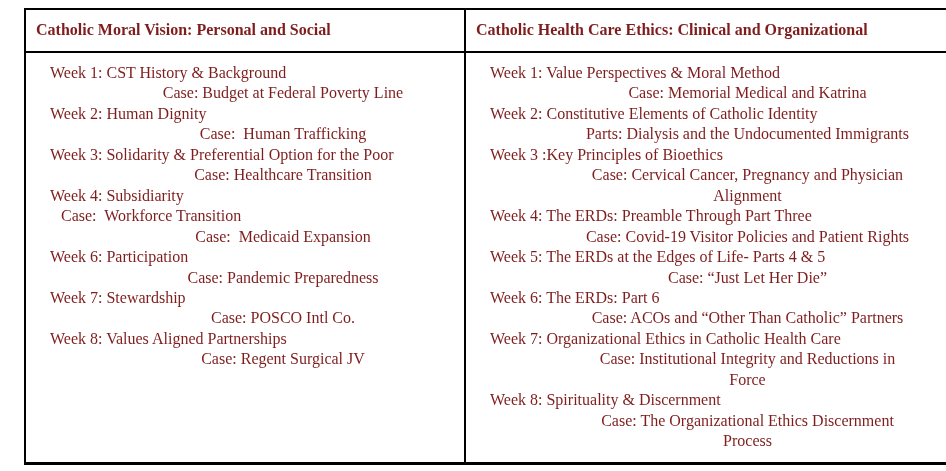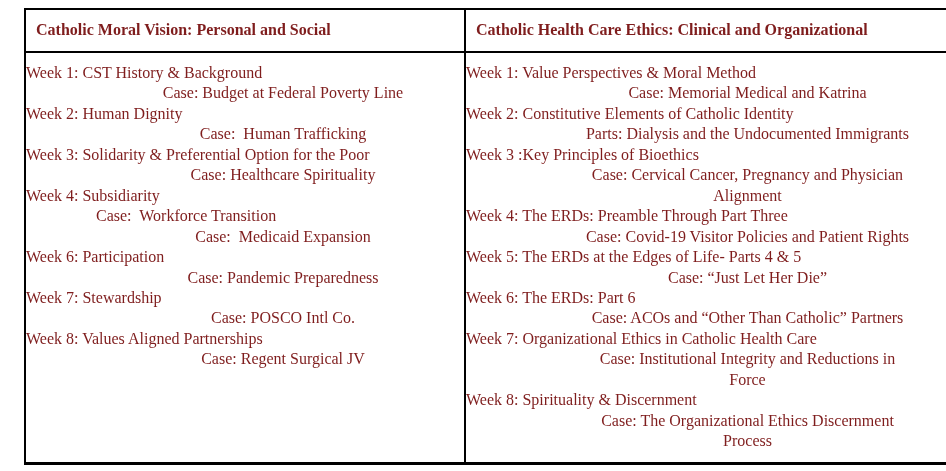--- a/index.html
+++ b/index.html
@@ -44,46 +44,45 @@
     font-weight: bold;
     white-space: pre-wrap;
     flex: 0 0 auto;
   }
   .body {
     padding-top: 10px;
     flex: 1 1 auto;
   }
   .ln {
     line-height: 20.45px;
-    padding-left: 0;
+    padding-left: 24px;
     white-space: pre-wrap;
   }
   .ln.ind {
     padding-left: 76px;
     text-align: center;
   }
   .ln.ind-sm {
     padding-left: 35px;
-    margin-left: 35px;
   }
 </style>
 </head>
 <body>
 
 <div class="doc-table">
 
   <div class="col col-left">
     <div class="hdr">Catholic Moral Vision: Personal and Social</div>
     <div class="body">
       <div class="ln">Week 1: CST History &amp; Background</div>
       <div class="ln ind">Case: Budget at Federal Poverty Line</div>
       <div class="ln">Week 2: Human Dignity</div>
       <div class="ln ind">Case:  Human Trafficking</div>
       <div class="ln">Week 3: Solidarity &amp; Preferential Option for the Poor</div>
-      <div class="ln ind">Case: Healthcare Spirituality</div>
+      <div class="ln ind">Case: Healthcare Transition</div>
       <div class="ln">Week 4: Subsidiarity</div>
       <div class="ln ind-sm">Case:  Workforce Transition</div>
       <div class="ln ind">Case:  Medicaid Expansion</div>
       <div class="ln">Week 6: Participation</div>
       <div class="ln ind">Case: Pandemic Preparedness</div>
       <div class="ln">Week 7: Stewardship</div>
       <div class="ln ind">Case: POSCO Intl Co.</div>
       <div class="ln">Week 8: Values Aligned Partnerships</div>
       <div class="ln ind">Case: Regent Surgical JV</div>
     </div>

